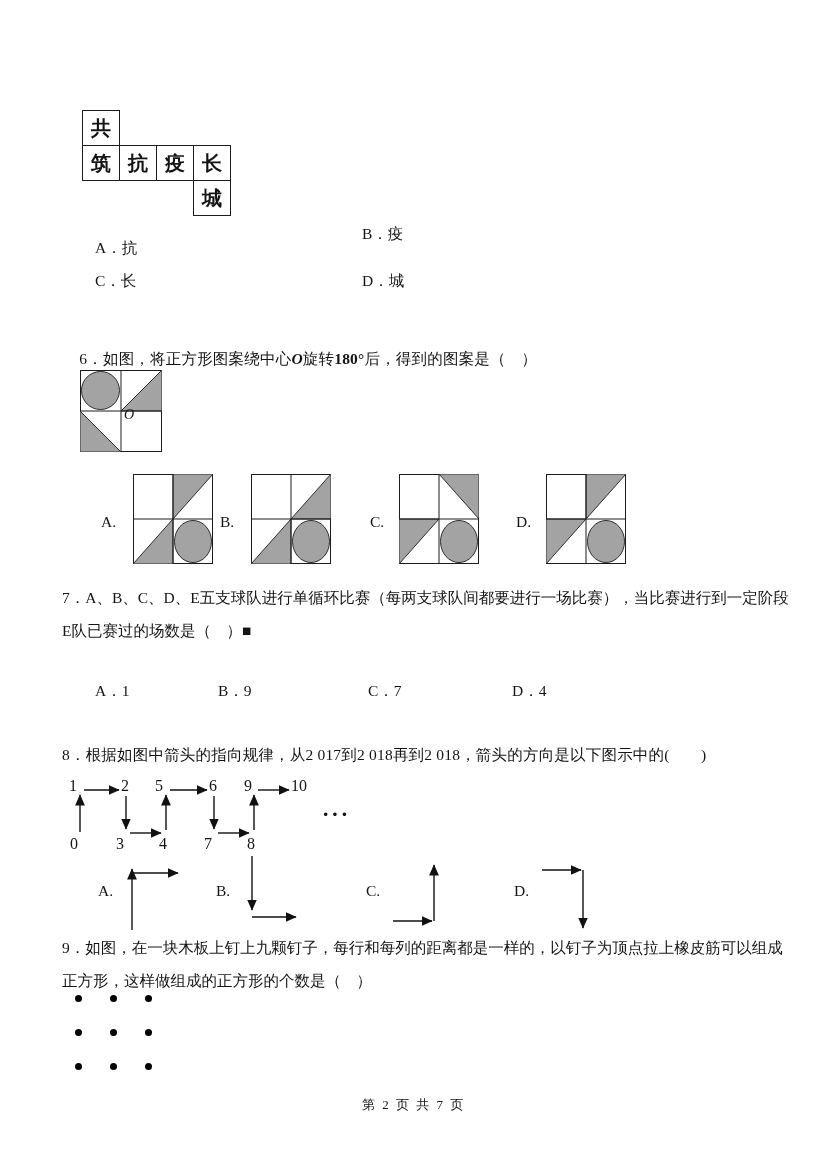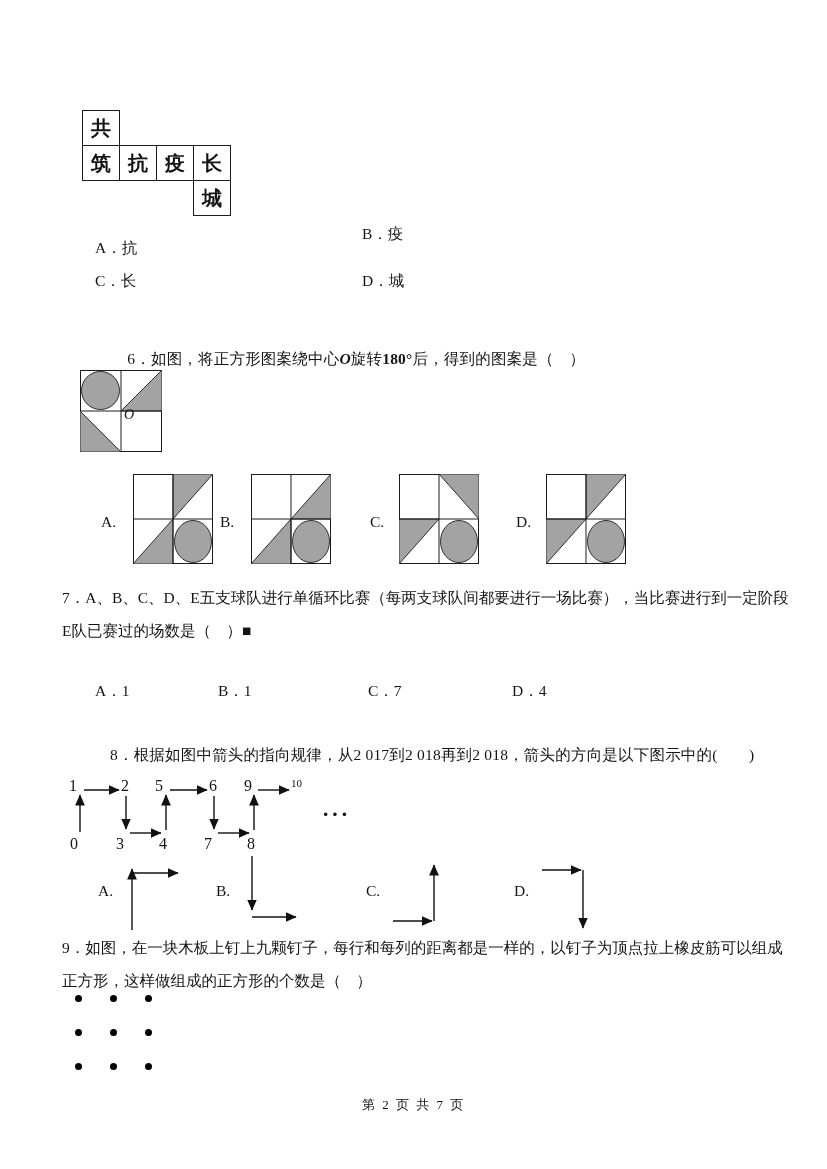--- a/index.html
+++ b/index.html
@@ -4,21 +4,21 @@
 <style>
   * { box-sizing: border-box; }
   html, body { margin: 0; padding: 0; }
   body {
     width: 827px; height: 1169px; position: relative;
     background: #ffffff; color: #141414;
     font-family: "Liberation Serif", serif;
     overflow: hidden;
   }
   .abs { position: absolute; }
-  .txt { position: absolute; font-size: 15.5px; letter-spacing: 0.2px; white-space: pre; margin-left: 48px; }
+  .txt { position: absolute; font-size: 15.5px; letter-spacing: 0.2px; white-space: pre; }
   .wrapblk { position: absolute; left: 62px; width: 716px; line-height: 33px; font-size: 15.5px; }
   .wrapblk > div { white-space: pre; }
   .netcell {
     position: absolute; width: 38px; height: 36px;
     border: 1px solid #1c1c1c; background: #fff;
     display: flex; align-items: center; justify-content: center;
     font-weight: bold; font-size: 20px;
   }
   .optlabel { position: absolute; font-size: 15.5px; white-space: pre; text-align: center; }
   .dot { position: absolute; width: 7px; height: 7px; border-radius: 50%; background: #000; }
@@ -107,21 +107,21 @@
         </svg>
       </div>
     </div>
 
   <div class="wrapblk" style="top:581px">
     <div>7．A、B、C、D、E五支球队进行单循环比赛（每两支球队间都要进行一场比赛），当比赛进行到一定阶段</div>
     <div>E队已赛过的场数是（　）■</div>
   </div>
 
   <span class="optlabel" style="left:95px;top:681px">A．1</span>
-  <span class="optlabel" style="left:218px;top:681px">B．1</span>
+  <span class="optlabel" style="left:218px;top:681px">B．9</span>
   <span class="optlabel" style="left:368px;top:681px">C．7</span>
   <span class="optlabel" style="left:512px;top:681px">D．4</span>
 
   <div class="txt" style="left:62px;top:745px">8．根据如图中箭头的指向规律，从2 017到2 018再到2 018，箭头的方向是以下图示中的(　　)</div>
 
   <div class="abs" id="q8-fig" style="left:60px;top:777px;width:320px;height:84px">
     <svg width="320" height="84">
       <defs>
         <marker id="ahm" markerWidth="9" markerHeight="7" refX="7.5" refY="3.5" orient="auto">
           <path d="M0,0 L8,3.5 L0,7 Z" fill="#111"></path>
@@ -143,21 +143,21 @@
   <span style="position: absolute; left: 10px; top: 58px; font-size: 16px;">0</span>
       <span style="position: absolute; left: 9px; top: 0px; font-size: 16px;">1</span>
       <span style="position: absolute; left: 61px; top: 0px; font-size: 16px;">2</span>
       <span style="position: absolute; left: 56px; top: 58px; font-size: 16px;">3</span>
       <span style="position: absolute; left: 99px; top: 58px; font-size: 16px;">4</span>
       <span style="position: absolute; left: 95px; top: 0px; font-size: 16px;">5</span>
       <span style="position: absolute; left: 149px; top: 0px; font-size: 16px;">6</span>
       <span style="position: absolute; left: 144px; top: 58px; font-size: 16px;">7</span>
       <span style="position: absolute; left: 187px; top: 58px; font-size: 16px;">8</span>
       <span style="position: absolute; left: 184px; top: 0px; font-size: 16px;">9</span>
-      <span style="position: absolute; left: 231px; top: 0px; font-size: 11px;">10</span>
+      <span style="position: absolute; left: 231px; top: 0px; font-size: 16px;">10</span>
       <span style="position: absolute; left: 262px; top: 24px; font-size: 22px; font-weight: bold; letter-spacing: 2px;">···</span>
     </div>
 
   <span class="optlabel" style="left:98px;top:882px">A.</span>
   <span class="optlabel" style="left:216px;top:882px">B.</span>
   <span class="optlabel" style="left:366px;top:882px">C.</span>
   <span class="optlabel" style="left:514px;top:882px">D.</span>
 
   <svg class="abs" style="left:126px;top:860px" width="60" height="72">
     <defs>

